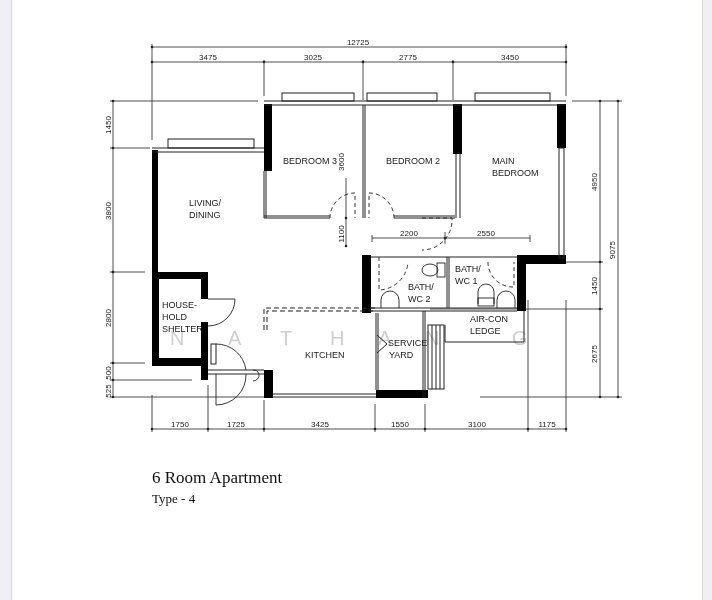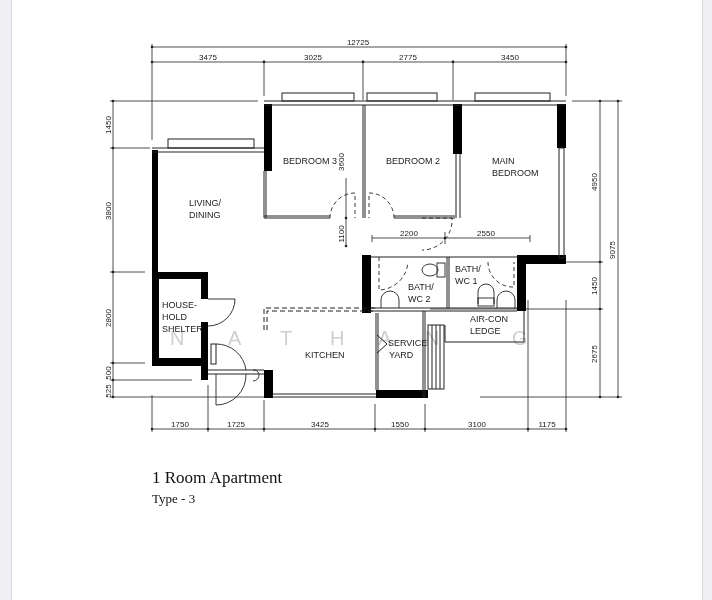--- a/index.html
+++ b/index.html
@@ -269,15 +269,15 @@
     <text class="room" x="408" y="290">BATH/</text>
     <text class="room" x="408" y="302">WC  2</text>
     <text class="room" x="455" y="272">BATH/</text>
     <text class="room" x="455" y="284">WC  1</text>
     <text class="room" x="470" y="322">AIR-CON</text>
     <text class="room" x="470" y="334">LEDGE</text>
   </g>
 </svg>
 
 <div class="caption">
-  <div class="title">1 Room Apartment</div>
-  <div class="sub">Type - 3</div>
+  <div class="title">6 Room Apartment</div>
+  <div class="sub">Type - 4</div>
 </div>
 
 </body></html>

